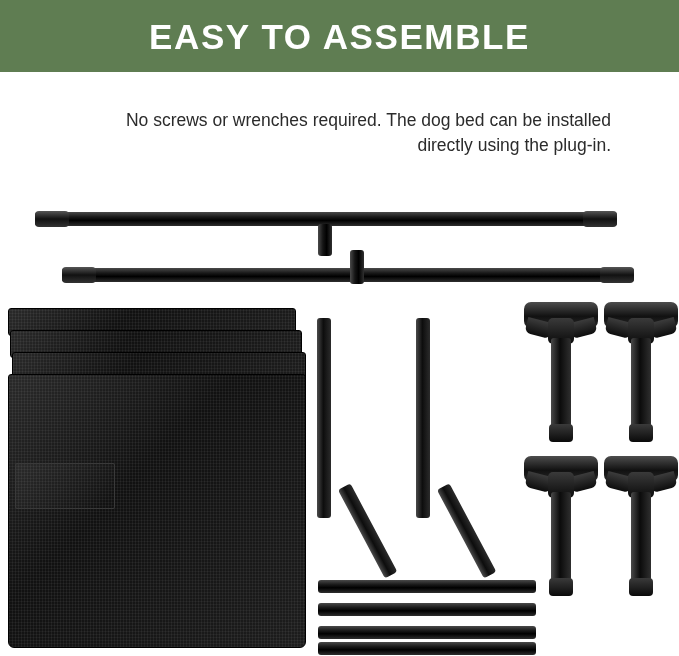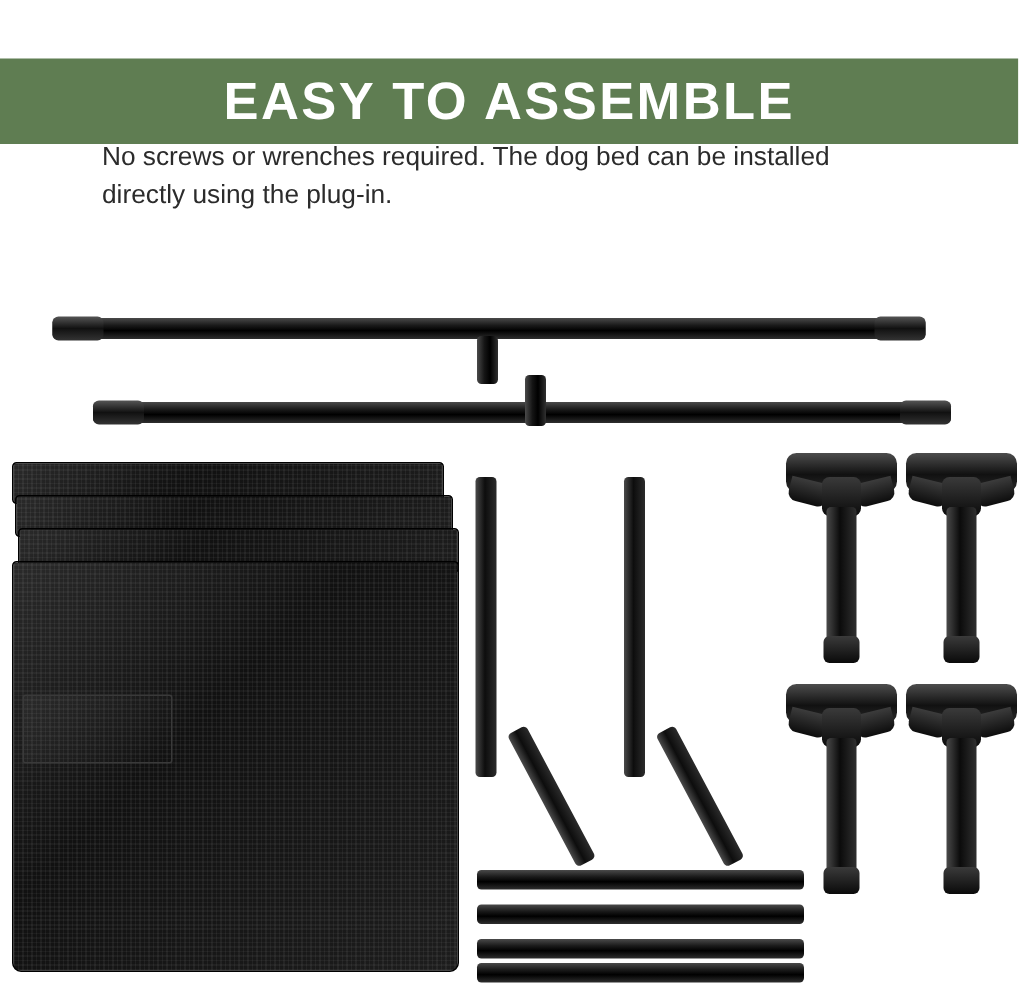--- a/index.html
+++ b/index.html
@@ -17,44 +17,43 @@
     background: #ffffff;
     overflow: hidden;
   }
 
   
   .banner {
     position: absolute;
     left: 0;
     top: 0;
     width: 679px;
-    height: 57px;
+    height: 72px;
     background: #5f7d52;
     display: flex;
     align-items: center;
     justify-content: center;
-    margin-top: 39px;
   }
   .banner-title {
     color: #ffffff;
     font-size: 35px;
     font-weight: bold;
     letter-spacing: 1.6px;
     text-align: center;
     line-height: 1;
     font-family: "Liberation Sans", sans-serif;
   }
 
   
   .subtitle {
     position: absolute;
     left: 0;
-    top: 92px;
-    width: 679px;
-    text-align: left;
+    top: 108px;
+    width: 679px;
+    text-align: right;
     color: #2b2b2b;
     font-size: 17.5px;
     line-height: 1.42;
     font-family: "Liberation Sans", sans-serif;
     padding: 0 68px;
     box-sizing: border-box;
   }
 
   
   .photo {

